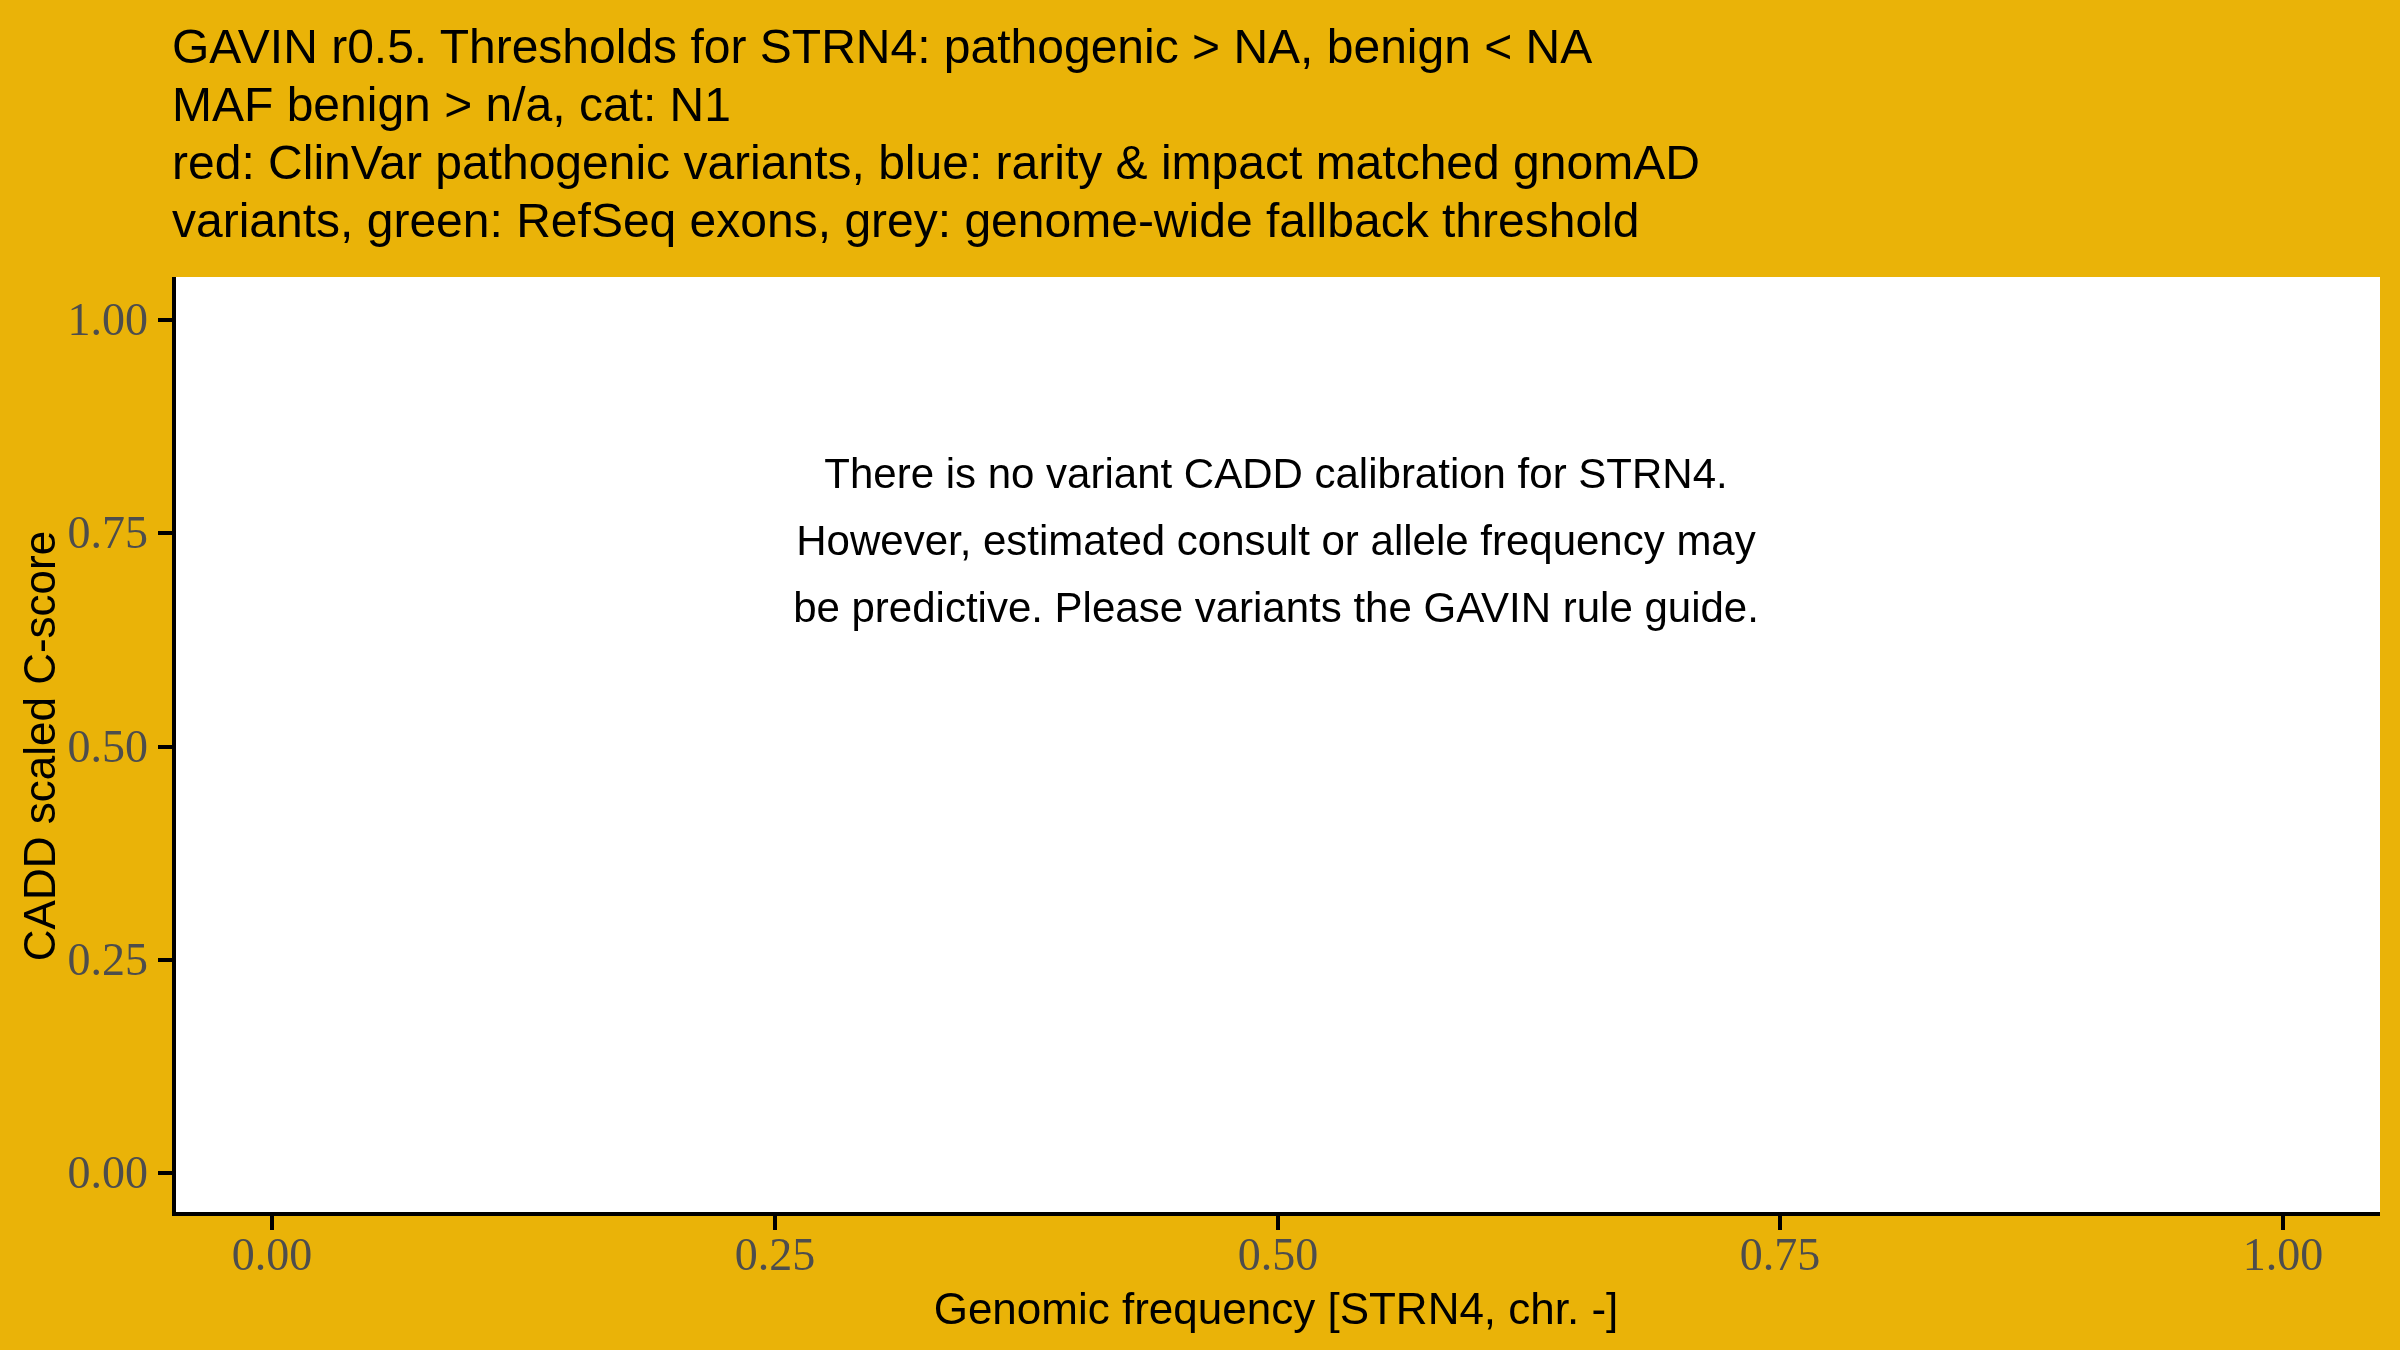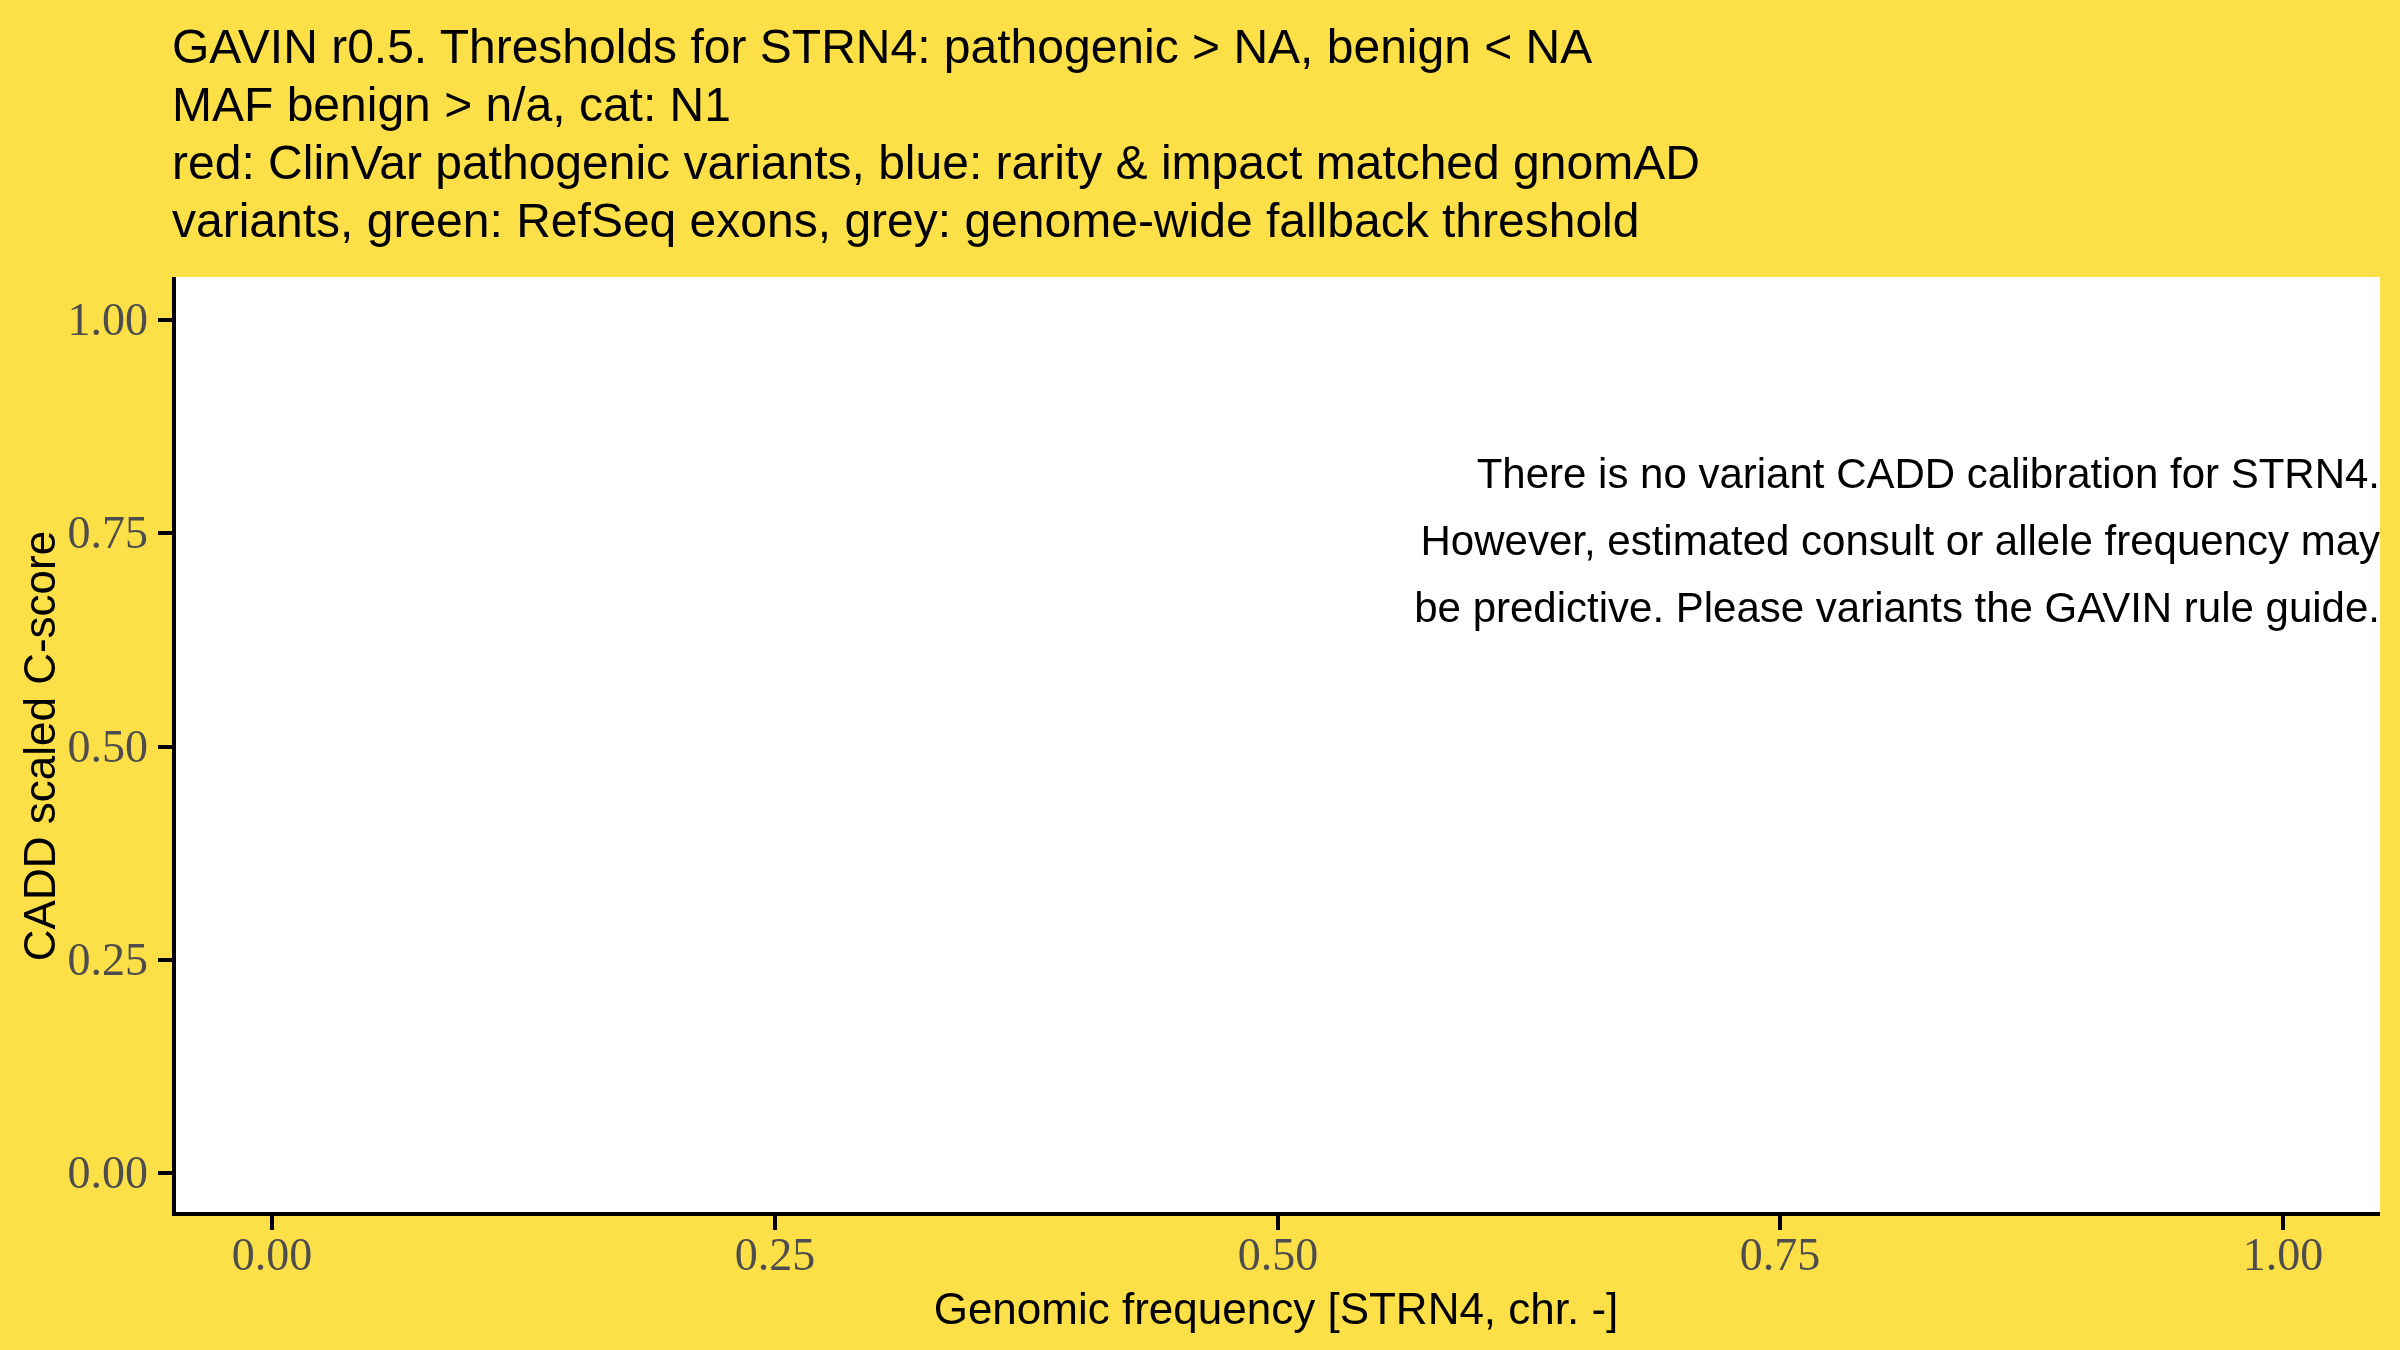--- a/index.html
+++ b/index.html
@@ -5,21 +5,21 @@
   html, body { margin: 0; padding: 0; }
   body {
     width: 2400px; height: 1350px;
     background: #ffffff;
     font-family: "Liberation Sans", sans-serif;
     color: #000000;
   }
   .figure {
     position: relative;
     width: 2400px; height: 1350px;
-    background: #fde047;
+    background: #eab308;
     overflow: hidden;
   }
   .plot-title {
     position: absolute;
     left: 172px; top: 18px;
     font-size: 48px;
     line-height: 58px;
     color: #000000;
     white-space: nowrap;
   }
@@ -28,21 +28,21 @@
     left: 172px; top: 277px;
     width: 2204px; height: 935px;
     border-left: 4px solid #000000;
     border-bottom: 4px solid #000000;
     background: #ffffff;
   }
   .annotation {
     position: absolute;
     left: 172px; top: 440px;
     width: 2208px;
-    text-align: right;
+    text-align: center;
     font-size: 42px;
     line-height: 67px;
     color: #000000;
   }
   .y-axis-title {
     position: absolute;
     left: 40px; top: 746px;
     transform: translate(-50%, -50%) rotate(-90deg);
     font-size: 44px;
     color: #000000;

